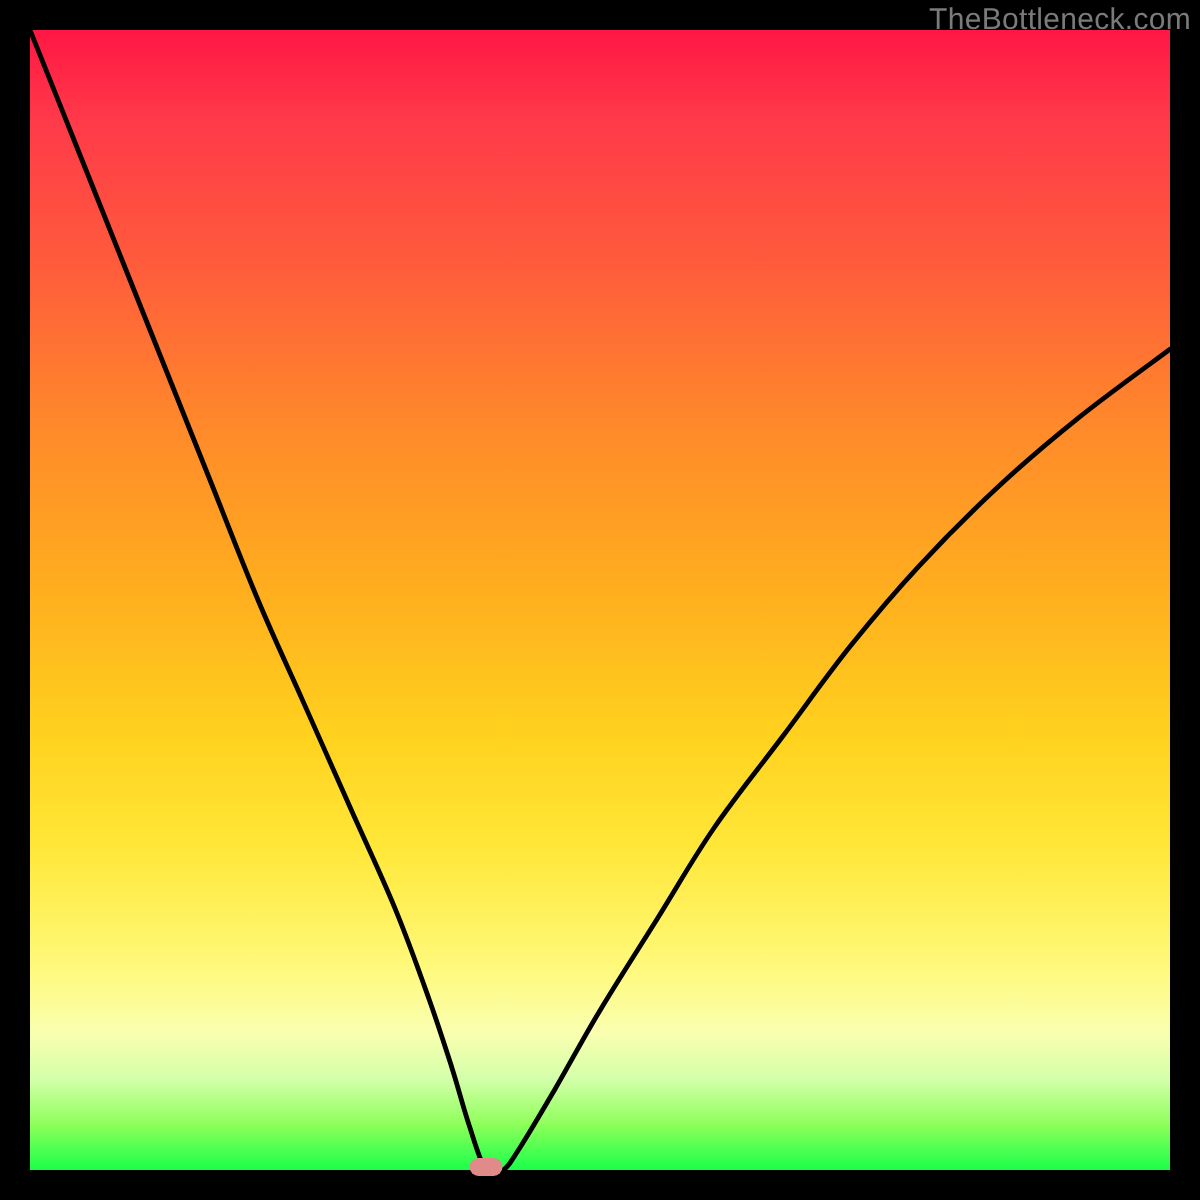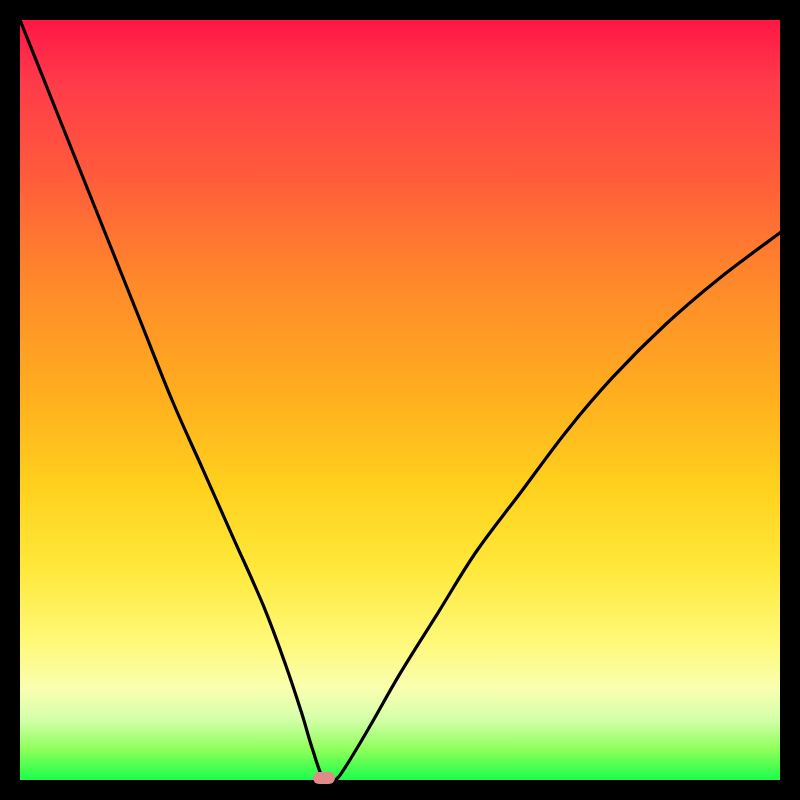--- a/index.html
+++ b/index.html
@@ -74,14 +74,15 @@
   <div class="plot-area">
 
     <svg class="curve-svg" viewBox="0 0 760 760" preserveAspectRatio="none">
       <path id="curve-path" d="M0.0,0.0 C5.5,13.7 19.5,48.6 30.4,76.0 C41.3,103.4 49.9,124.6 60.8,152.0 C71.7,179.4 80.3,200.6 91.2,228.0 C102.1,255.4 110.7,276.6 121.6,304.0 C132.5,331.4 141.1,354.0 152.0,380.0 C162.9,406.0 171.5,423.8 182.4,448.4 C193.3,473.0 201.9,492.2 212.8,516.8 C223.7,541.4 233.6,561.9 243.2,585.2 C252.8,608.5 259.2,626.8 266.0,646.0 C272.8,665.2 276.4,676.6 281.2,691.6 C286.0,706.6 288.5,717.3 292.6,729.6 C296.7,741.9 299.9,754.5 304.0,760.0 C308.1,765.5 311.3,762.7 315.4,760.0 C319.5,757.3 320.6,754.4 326.8,744.8 C333.0,735.2 340.0,723.2 349.6,706.8 C359.2,690.4 367.7,674.1 380.0,653.6 C392.3,633.1 404.3,614.7 418.0,592.8 C431.7,570.9 441.0,553.9 456.0,532.0 C471.0,510.1 485.2,493.1 501.6,471.2 C518.0,449.3 530.8,430.9 547.2,410.4 C563.6,389.9 575.0,376.4 592.8,357.2 C610.6,338.0 626.8,321.8 646.0,304.0 C665.2,286.2 678.7,274.8 699.2,258.4 C719.7,242.0 749.1,221.0 760.0,212.8" fill="none" stroke-width="3.2" stroke-linecap="round" stroke-linejoin="round" stroke="#000000"></path>
     </svg>
 
     <div id="marker" class="marker" style="left: 304px; top: 758px; background: rgb(224, 138, 138);"></div>
 
   </div>
 
+  <div class="watermark">TheBottleneck.com</div>
 
 </div>
 
 </body></html>

